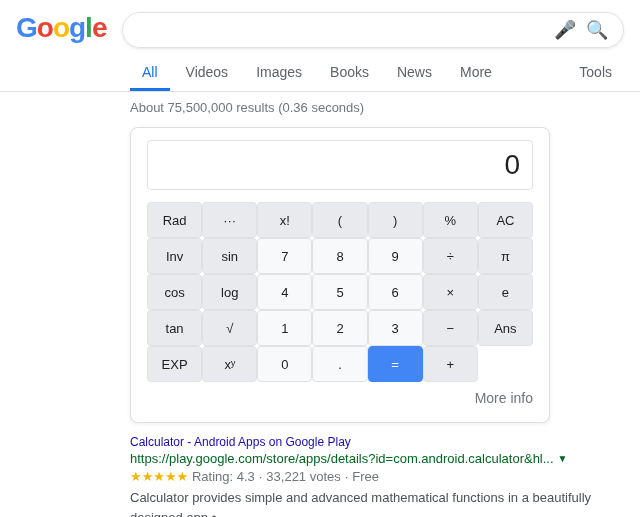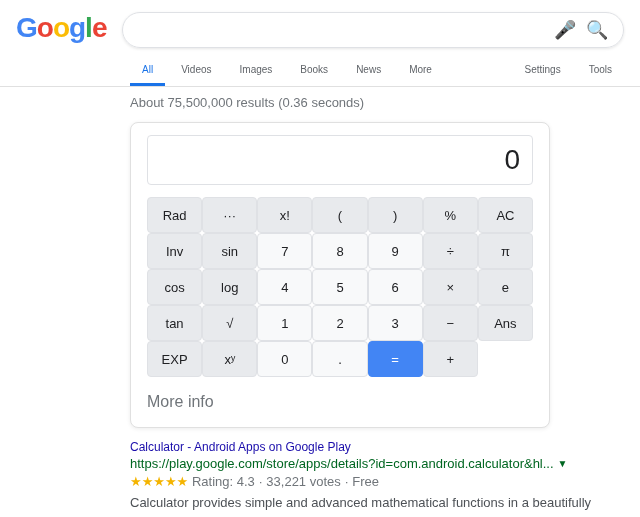--- a/index.html
+++ b/index.html
@@ -68,21 +68,21 @@
     
     .nav-tabs {
       display: flex;
       align-items: center;
       padding: 0 16px 0 130px;
       border-bottom: 1px solid #e0e0e0;
       gap: 4px;
     }
     .nav-tab {
       padding: 8px 12px;
-      font-size: 10px;
+      font-size: 14px;
       color: #5f6368;
       cursor: pointer;
       border-bottom: 3px solid transparent;
       text-decoration: none;
       white-space: nowrap;
     }
     .nav-tab.active {
       color: #1a73e8;
       border-bottom: 3px solid #1a73e8;
       font-weight: 500;
@@ -153,25 +153,25 @@
       color: #fff;
       border-color: #4285F4;
     }
     .calc-btn.dark {
       background: #e8eaed;
       color: #202124;
     }
 
     
     .more-info-link {
-      text-align: left;
-      font-size: 16px;
+      text-align: right;
+      font-size: 14px;
       color: #70757a;
       padding: 4px 0 0 0;
-      margin-top: 12px;
+      margin-top: 4px;
     }
 
     
     .search-result {
       margin: 4px 16px 8px 130px;
       max-width: 500px;
     }
     .result-title {
       font-size: 12px;
       color: #1a0dab;
@@ -220,21 +220,20 @@
 
 <div class="nav-tabs">
   <a class="nav-tab active">All</a>
   <a class="nav-tab">Videos</a>
   <a class="nav-tab">Images</a>
   <a class="nav-tab">Books</a>
   <a class="nav-tab">News</a>
   <a class="nav-tab">More</a>
   <div class="nav-spacer"></div>
   <div class="nav-right">
-    <a class="nav-tab">Settings</a>
     <a class="nav-tab">Tools</a>
   </div>
 </div>
 
 <div class="results-info">About 75,500,000 results (0.36 seconds)</div>
 
 <div class="calculator-widget">
   <div class="calc-display">
     <span>0</span>
   </div>

